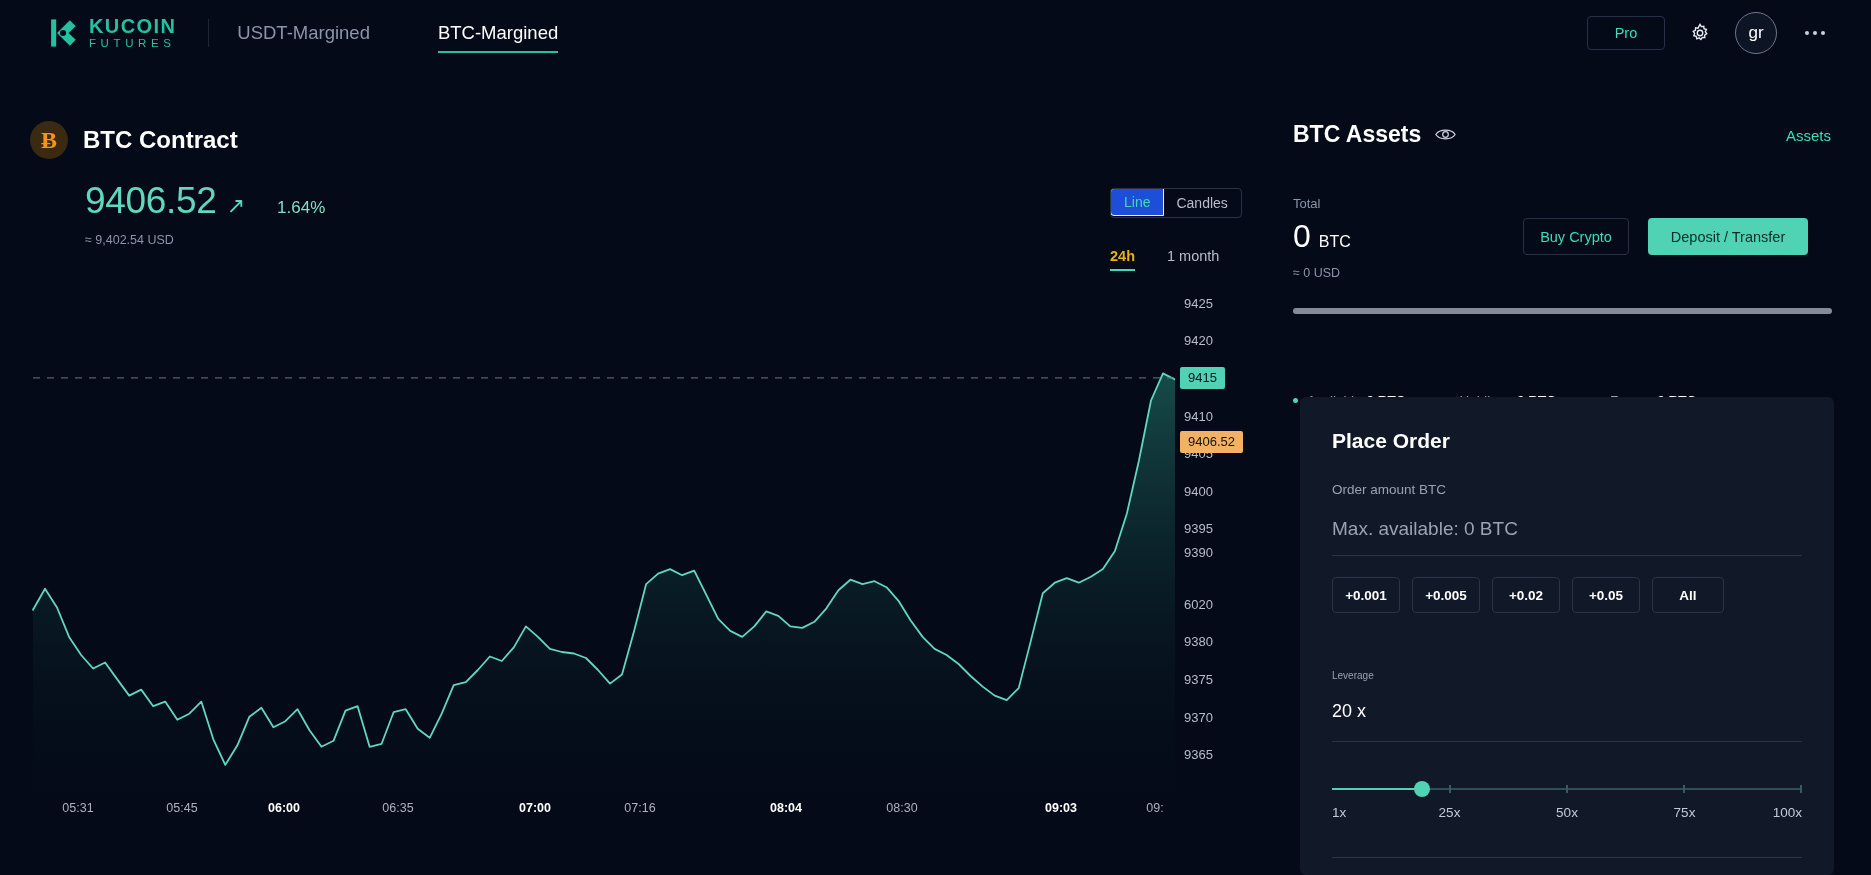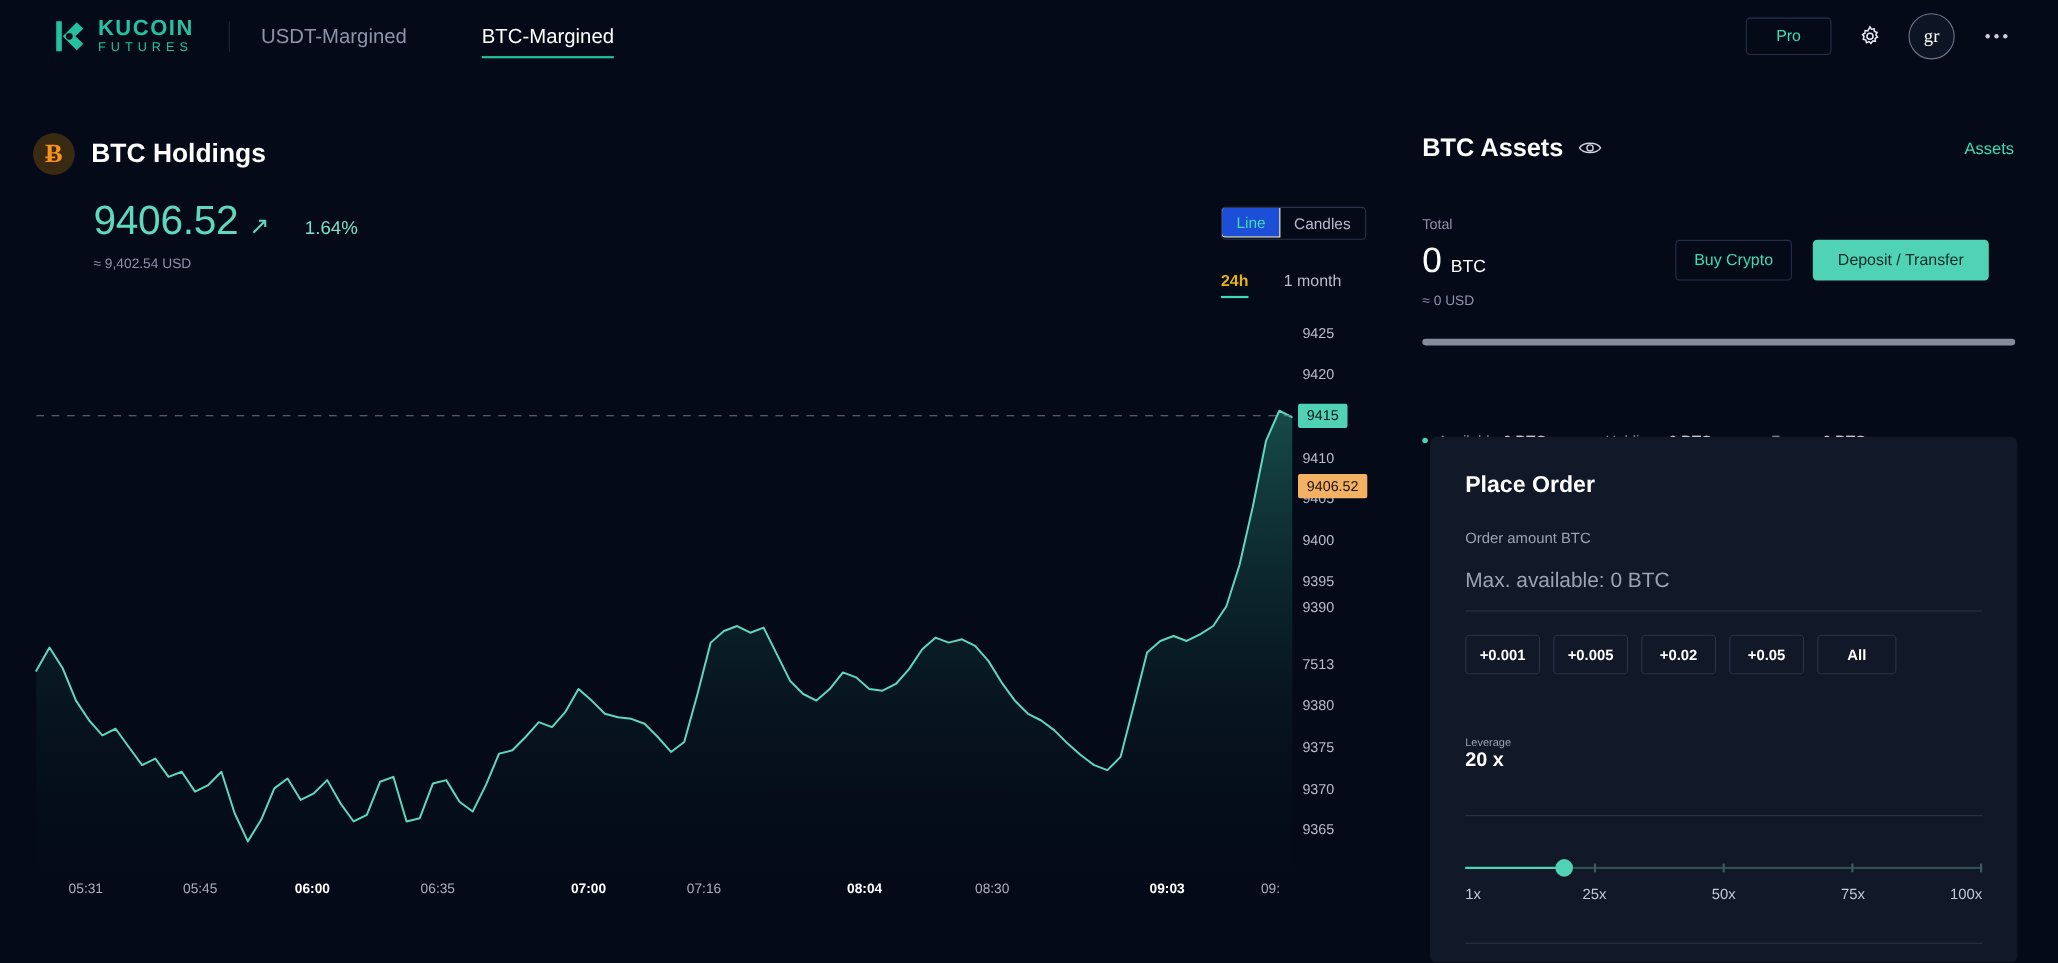--- a/index.html
+++ b/index.html
@@ -52,21 +52,21 @@
     font-size: 14.5px; color: #3ddcb6; background: transparent; cursor: pointer;
   }
   .icon-btn {
     width: 26px; height: 26px; display: flex; align-items: center;
     justify-content: center; cursor: pointer; color: #e8ecf4;
   }
   .avatar {
     width: 42px; height: 42px; border-radius: 50%;
     border: 1px solid #6d7689; background: #0d1525;
     display: flex; align-items: center; justify-content: center;
-    font-size: 17px; color: #ffffff; cursor: pointer; font-family: Liberation Serif, serif;
+    font-size: 17px; color: #ffffff; cursor: pointer;
   }
   .dots {
     display: flex; gap: 4px; cursor: pointer; padding: 6px;
   }
   .dots i { width: 4px; height: 4px; border-radius: 50%; background: #c9d0dd; display: block; }
 
   
   .main-col {
     position: absolute; top: 66px; left: 0; width: 1279px; height: 809px;
   }
@@ -230,21 +230,21 @@
     width: 68px; height: 36px; border: 1px solid #2a3347; border-radius: 4px;
     display: flex; align-items: center; justify-content: center;
     font-size: 13.5px; font-weight: bold; color: #ffffff;
     background: transparent; cursor: pointer;
   }
   .quick-btn.wide { width: 72px; }
   .lev-label {
     position: absolute; top: 273px; left: 32px; font-size: 10px; color: #9aa3b4;
   }
   .lev-value {
-    position: absolute; top: 283px; left: 32px; font-size: 18px; font-weight: bold; color: #ffffff;
+    position: absolute; top: 304px; left: 32px; font-size: 18px; font-weight: normal; color: #ffffff;
   }
   .lev-rule {
     position: absolute; top: 344px; left: 32px; width: 470px; height: 1px; background: #2a3347;
   }
   .slider-wrap {
     position: absolute; top: 382px; left: 32px; width: 470px; height: 22px;
   }
   .slider-track {
     position: absolute; top: 9px; left: 0; width: 470px; height: 2px; background: #2f4f52;
   }
@@ -304,21 +304,21 @@
           <i></i>
           <i></i>
         </div>
     </div>
   </div>
 
   <div class="main-col">
 
     <div class="contract-head">
       <div class="btc-coin">Ƀ</div>
-      <div class="contract-name">BTC Holdings</div>
+      <div class="contract-name">BTC Contract</div>
     </div>
 
     <div class="price-row">
       <span class="price-main">9406.52</span>
       <span class="price-arrow">↗</span>
       <span class="price-pct">1.64%</span>
     </div>
     <div class="price-usd">≈ 9,402.54 USD</div>
 
     <div class="chart-toggle">
@@ -347,21 +347,21 @@
 
     <div class="yaxis" id="yaxis">
         <div class="ytick" style="top: 22.5882px;">9425</div>
         <div class="ytick" style="top: 60.2353px;">9420</div>
         <div class="ytick" style="top: 97.8824px;">9415</div>
         <div class="ytick" style="top: 135.529px;">9410</div>
         <div class="ytick" style="top: 173.176px;">9405</div>
         <div class="ytick" style="top: 210.824px;">9400</div>
         <div class="ytick" style="top: 248.471px;">9395</div>
         <div class="ytick" style="top: 272px;">9390</div>
-        <div class="ytick" style="top: 323.765px;">7513</div>
+        <div class="ytick" style="top: 323.765px;">6020</div>
         <div class="ytick" style="top: 361.412px;">9380</div>
         <div class="ytick" style="top: 399.059px;">9375</div>
         <div class="ytick" style="top: 436.706px;">9370</div>
         <div class="ytick" style="top: 474.353px;">9365</div>
         <div class="ytag cur" style="top: 97.8824px;">9415</div>
         <div class="ytag last" style="top: 161.732px;">9406.52</div>
       </div>
 
     <div class="xaxis" id="xaxis">
         <div class="xtick" style="left: 78px;">05:31</div>

